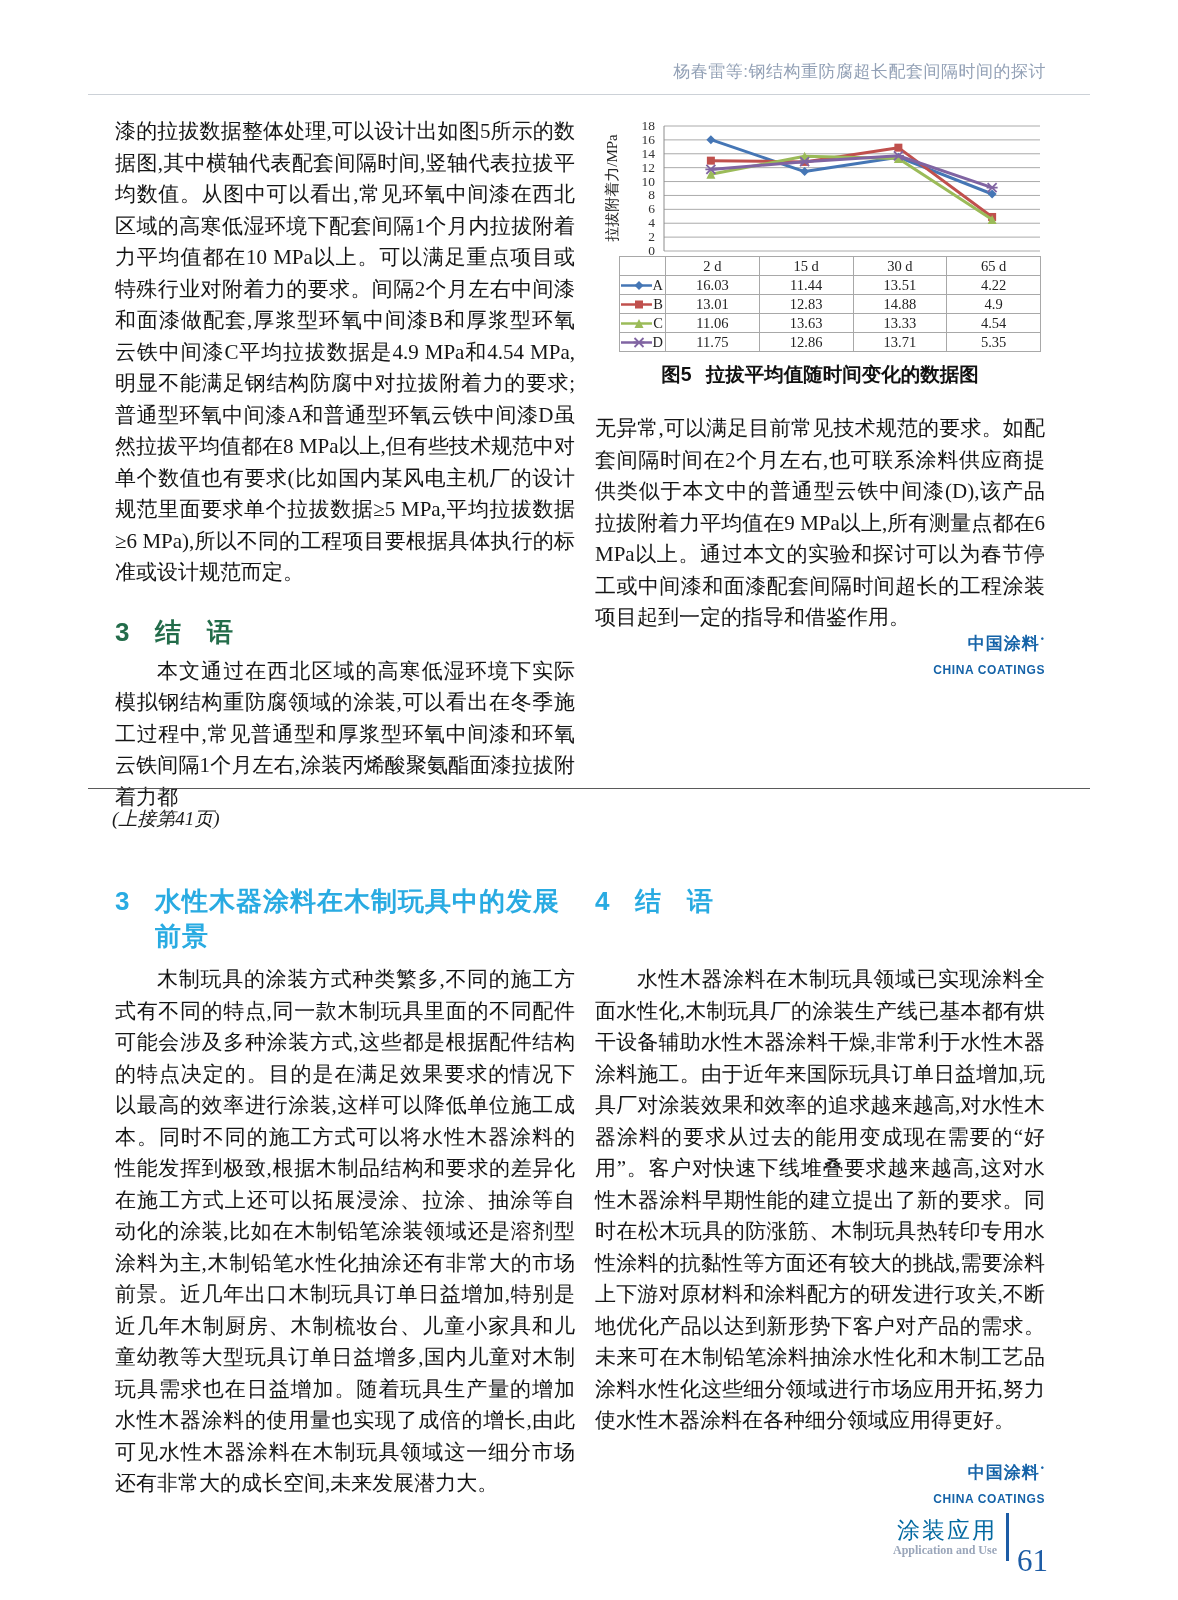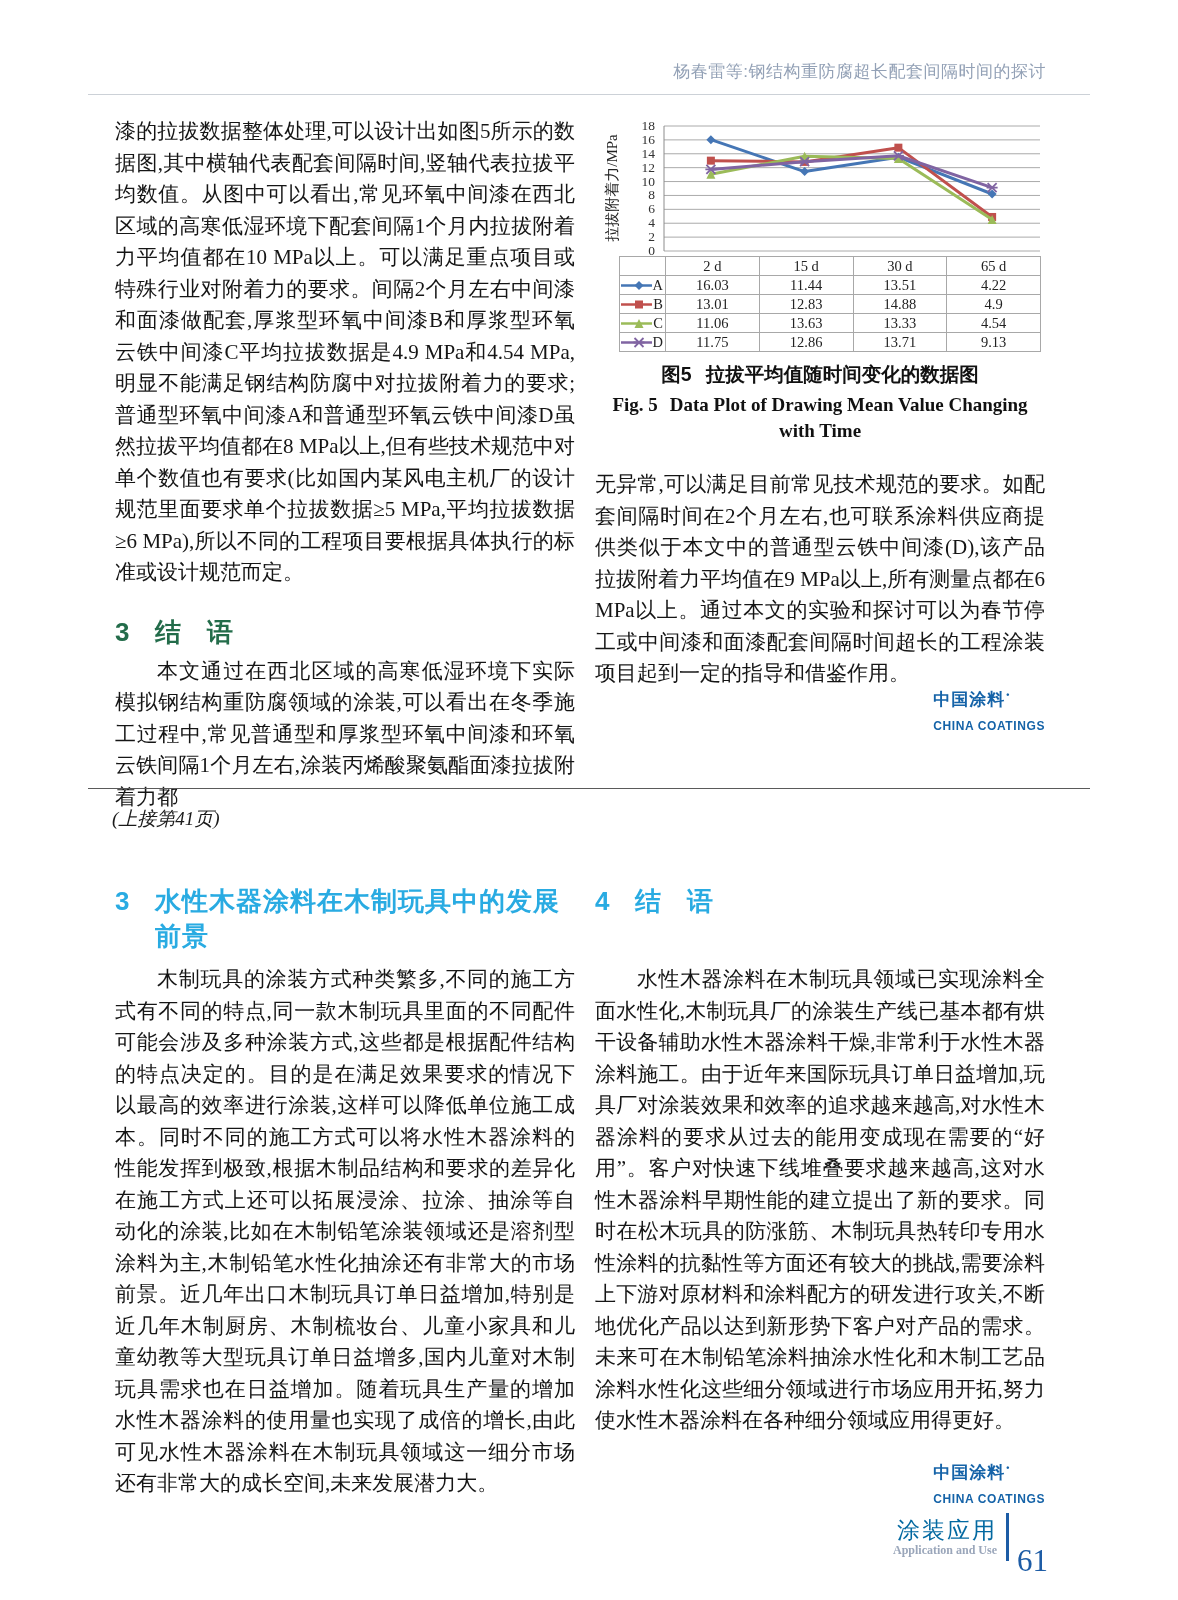--- a/index.html
+++ b/index.html
@@ -70,21 +70,21 @@
   }
   .fig-cap-cn .cap-label { margin-right: 14px; }
   .fig-cap-en {
     margin-top: 4px; text-align: center; font-weight: bold; font-size: 19px;
     line-height: 26px; color: #111;
   }
   .fig-cap-en .cap-label { margin-right: 12px; }
   #a1-right .para { margin-top: 25px; }
   
   .logo-row { text-align: right; }
-  .logo { display: inline-block; text-align: left; }
+  .logo { display: inline-block; text-align: right; }
   .logo-cn {
     font-family: "Liberation Sans", sans-serif; font-weight: bold;
     font-size: 17px; color: #1563a8; letter-spacing: 1px; line-height: 18px;
   }
   .logo-mark { font-size: 9px; vertical-align: super; margin-left: 1px; }
   .logo-en {
     font-family: "Liberation Sans", sans-serif; font-weight: bold;
     font-size: 12px; color: #1563a8; letter-spacing: 0.6px; margin-top: 11px;
   }
   #a1-right .logo-row { margin-top: -4px; }
@@ -247,29 +247,26 @@
                 <svg width="38" height="13">
                   <line x1="1" y1="6.5" x2="37" y2="6.5" stroke="#8064a2" stroke-width="2.6"></line>
                   <path d="M14.5,2 L23.5,11 M14.5,11 L23.5,2 M13.5,6.5 L24.5,6.5" stroke="#8064a2" stroke-width="1.8" fill="none"></path>
                 </svg>
                 <span>D</span>
               </span>
             </td>
             <td>11.75</td>
             <td>12.86</td>
             <td>13.71</td>
-            <td>9.13</td>
+            <td>5.35</td>
           </tr>
         </tbody>
       </table>
     <div class="fig-cap-cn">
       <span class="cap-label">图5</span><span>拉拔平均值随时间变化的数据图</span>
-    </div>
-    <div class="fig-cap-en">
-      <span class="cap-label">Fig. 5</span><span>Data Plot of Drawing Mean Value Changing with Time</span>
     </div>
     <div class="para">无异常,可以满足目前常见技术规范的要求。如配套间隔时间在2个月左右,也可联系涂料供应商提供类似于本文中的普通型云铁中间漆(D),该产品拉拔附着力平均值在9 MPa以上,所有测量点都在6 MPa以上。通过本文的实验和探讨可以为春节停工或中间漆和面漆配套间隔时间超长的工程涂装项目起到一定的指导和借鉴作用。</div>
     <div class="logo-row">
       <div class="logo">
         <div class="logo-cn"><span>中国涂料</span><span class="logo-mark">•</span></div>
         <div class="logo-en">CHINA COATINGS</div>
       </div>
     </div>
   </div>
 

